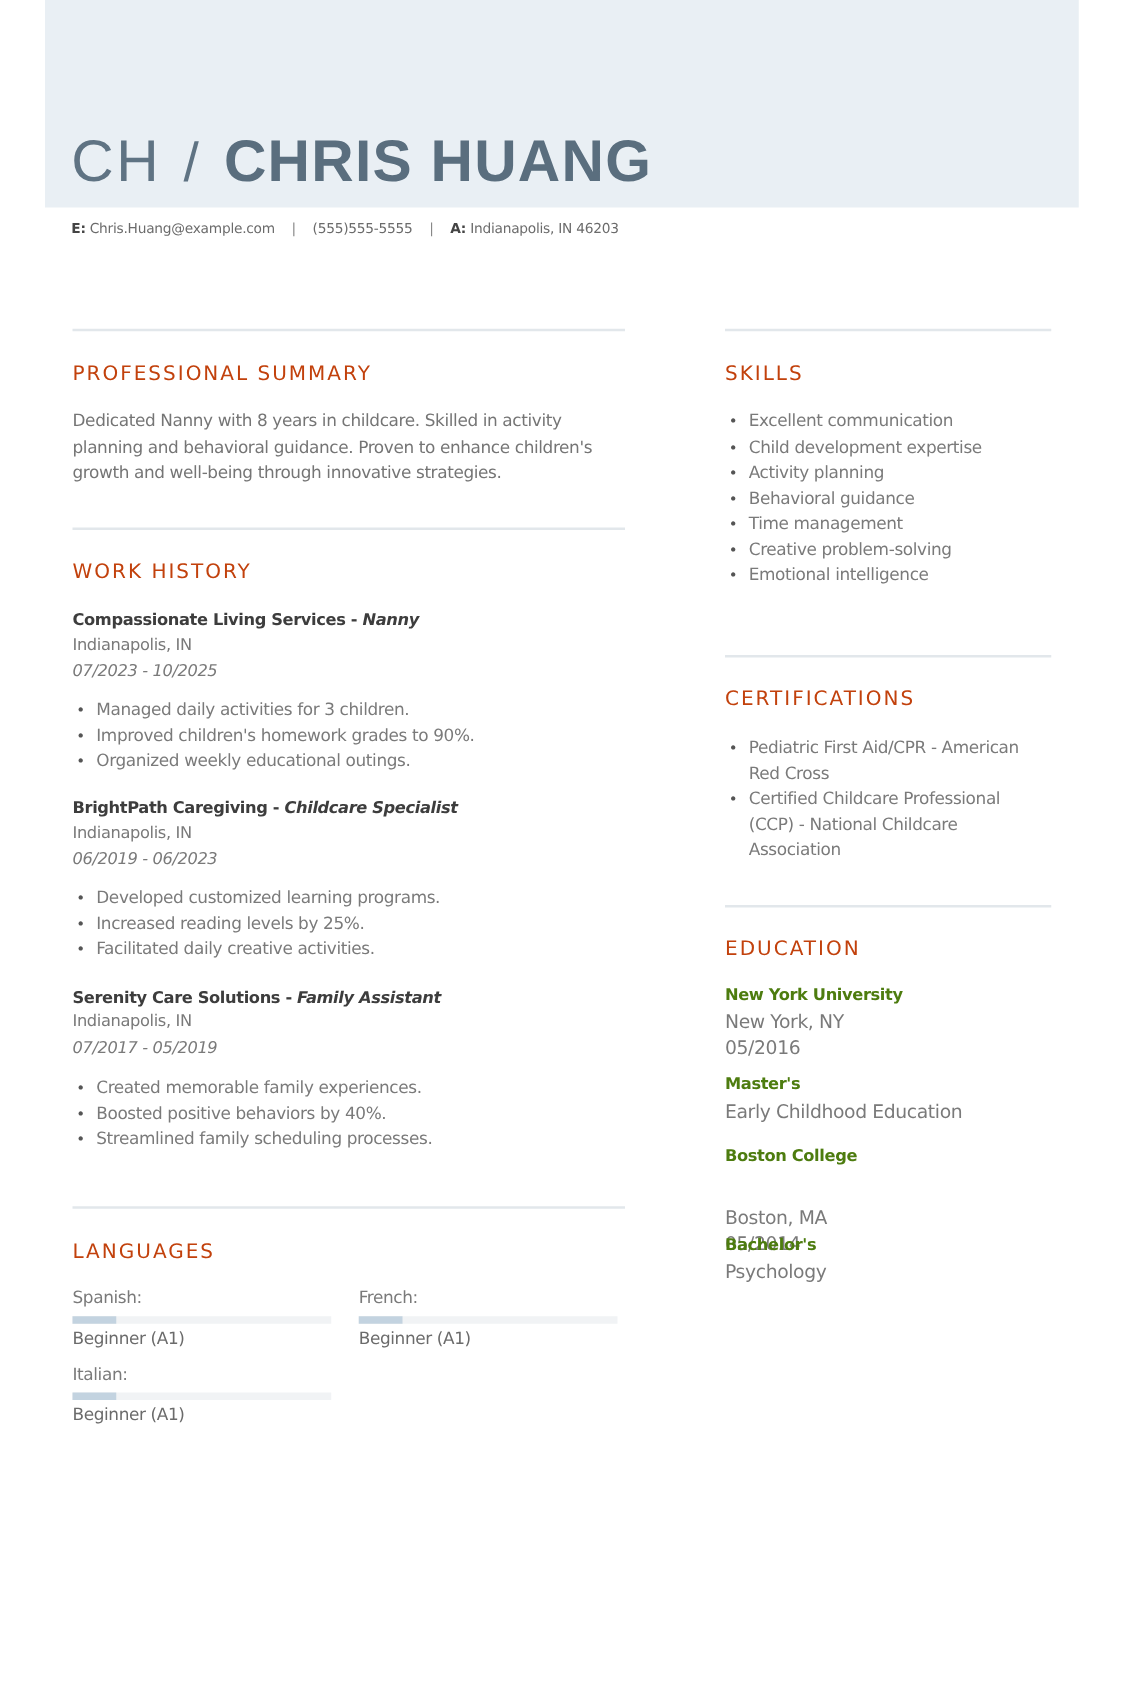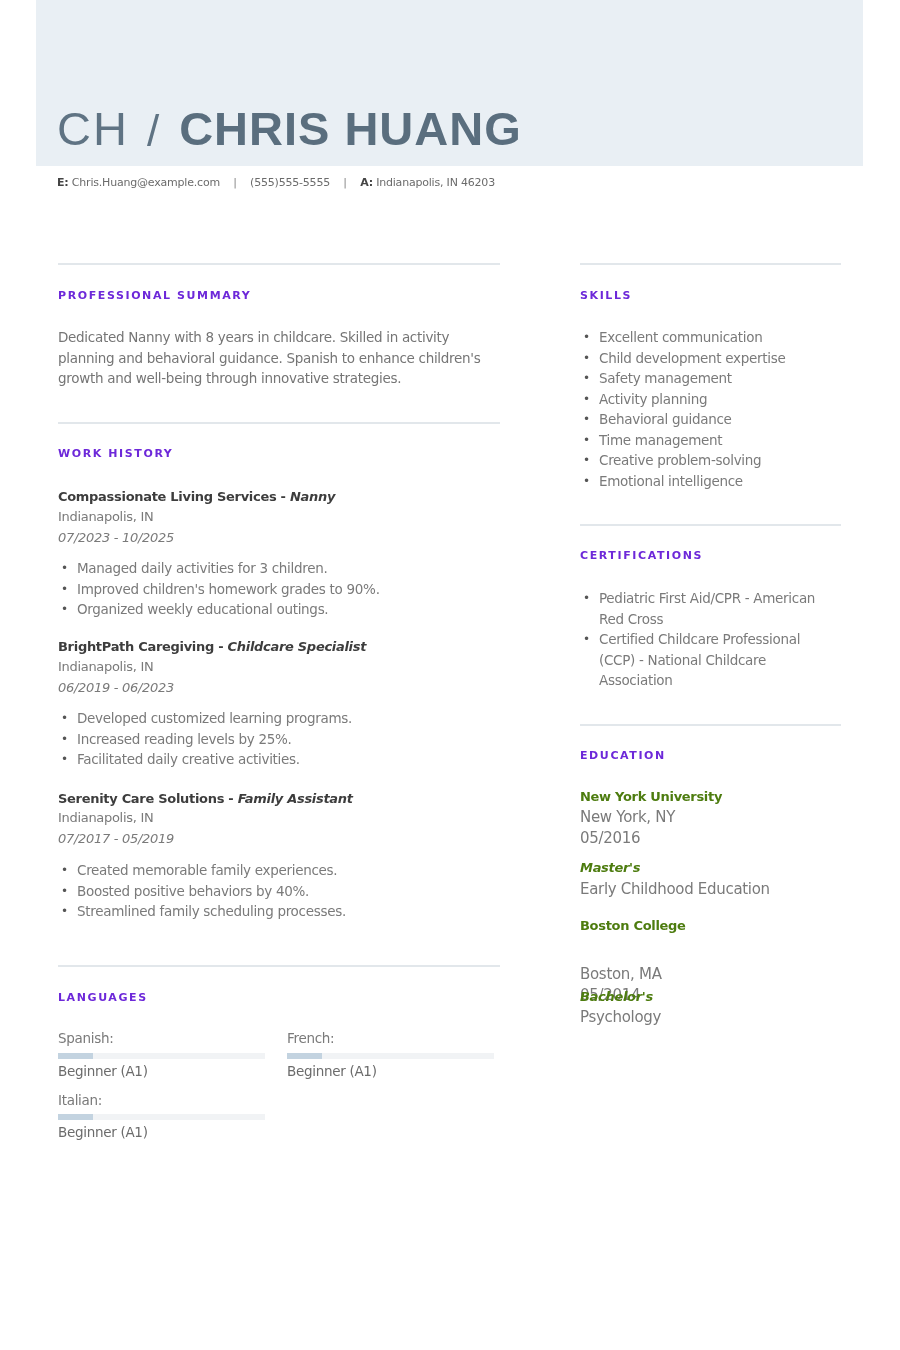--- a/index.html
+++ b/index.html
@@ -11,35 +11,35 @@
     .initials { font-family: "Liberation Sans", sans-serif; font-size: 47px; font-weight: 300; letter-spacing: 2px; color: #5f7383; }
     .slash { font-family: "Liberation Sans", sans-serif; font-size: 44px; font-weight: 400; margin: 0 20px 0 18px; color: #5f7383; }
     .fullname { font-family: "Liberation Sans", sans-serif; font-size: 47px; font-weight: 700; letter-spacing: 1px; color: #5a6e7e; }
 
     .contact { position: absolute; left: 57px; top: 176px; font-size: 11px; color: #6b6b6b; white-space: nowrap; letter-spacing: -0.2px; }
     .contact b { color: #444; font-weight: 700; }
     .contact .sep { margin: 0 10px; color: #888; }
 
     .rule { position: absolute; height: 2px; background: #e2e7eb; }
 
-    .section-title { position: absolute; font-size: 11px; font-weight: 700; letter-spacing: 1.6px; color: #6d28d9; white-space: nowrap; }
+    .section-title { position: absolute; font-size: 16px; font-weight: 400; letter-spacing: 1.6px; color: #c2410c; white-space: nowrap; }
 
     .para { position: absolute; font-size: 13.5px; line-height: 20.5px; color: #757575; letter-spacing: -0.3px; }
 
     .job-title { position: absolute; font-size: 13px; font-weight: 700; color: #3d3d3d; white-space: nowrap; letter-spacing: -0.3px; }
     .job-title i { }
     .job-meta { position: absolute; font-size: 13px; color: #7a7a7a; white-space: nowrap; letter-spacing: -0.3px; line-height: 20.5px; }
     .job-meta .date { font-style: italic; display: block; }
 
     ul.bullets { position: absolute; list-style: none; font-size: 13.5px; line-height: 20.5px; color: #7a7a7a; letter-spacing: -0.3px; }
     ul.bullets li { position: relative; padding-left: 19px; }
     ul.bullets li::before { content: "•"; position: absolute; left: 3px; top: 0; color: #555; font-size: 12px; }
 
     .edu-name { position: absolute; font-size: 13px; font-weight: 700; color: #4d7c0f; white-space: nowrap; letter-spacing: -0.3px; }
-    .edu-name.italic { font-style: italic; }
+    .edu-name.italic { }
     .edu-meta { position: absolute; font-size: 15px; color: #7a7a7a; white-space: nowrap; line-height: 20.5px; letter-spacing: -0.3px; }
 
     .lang-label { position: absolute; font-size: 13.5px; color: #7a7a7a; white-space: nowrap; letter-spacing: -0.3px; }
     .lang-bar { position: absolute; height: 6px; background: #f1f3f5; width: 207px; }
     .lang-fill { height: 100%; background: #c3d3e0; }
     .lang-level { position: absolute; font-size: 13.5px; color: #6b6b6b; white-space: nowrap; letter-spacing: -0.3px; }
   </style>
 </head>
 <body>
 
@@ -57,21 +57,21 @@
   <span>(555)555-5555</span>
   <span class="sep">|</span>
   <b>A:</b>
   <span>Indianapolis, IN 46203</span>
 </div>
 
 <div class="rule" style="left:58px; top:263px; width:442px;"></div>
 <div class="section-title" style="left:58px; top:289px;">PROFESSIONAL SUMMARY</div>
 <div class="para" style="left:58px; top:327px; width:450px;">
   <div>Dedicated Nanny with 8 years in childcare. Skilled in activity</div>
-  <div>planning and behavioral guidance. Spanish to enhance children's</div>
+  <div>planning and behavioral guidance. Proven to enhance children's</div>
   <div>growth and well-being through innovative strategies.</div>
 </div>
 
 <div class="rule" style="left:58px; top:422px; width:442px;"></div>
 <div class="section-title" style="left:58px; top:447px;">WORK HISTORY</div>
 
 <div class="job-title" style="left:58px; top:489px;">
   <span>Compassionate Living Services</span><span> - </span><i>Nanny</i>
 </div>
 <div class="job-meta" style="left:58px; top:507px;">
@@ -129,21 +129,20 @@
 <div class="lang-bar" style="left:58px; top:1114px;">
     <div class="lang-fill" style="width:17%;"></div>
   </div>
 <div class="lang-level" style="left:58px; top:1124px;">Beginner (A1)</div>
 
 <div class="rule" style="left:580px; top:263px; width:261px;"></div>
 <div class="section-title" style="left:580px; top:289px;">SKILLS</div>
 <ul class="bullets" style="left:580px; top:327px; width:260px;">
   <li>Excellent communication</li>
   <li>Child development expertise</li>
-  <li>Safety management</li>
   <li>Activity planning</li>
   <li>Behavioral guidance</li>
   <li>Time management</li>
   <li>Creative problem-solving</li>
   <li>Emotional intelligence</li>
 </ul>
 
 <div class="rule" style="left:580px; top:524px; width:261px;"></div>
 <div class="section-title" style="left:580px; top:549px;">CERTIFICATIONS</div>
 <ul class="bullets" style="left:580px; top:588px; width:250px;">

